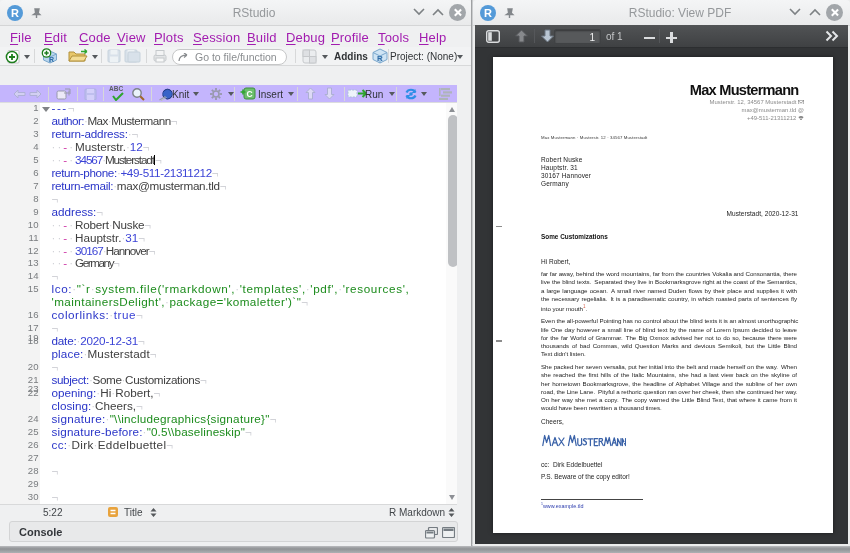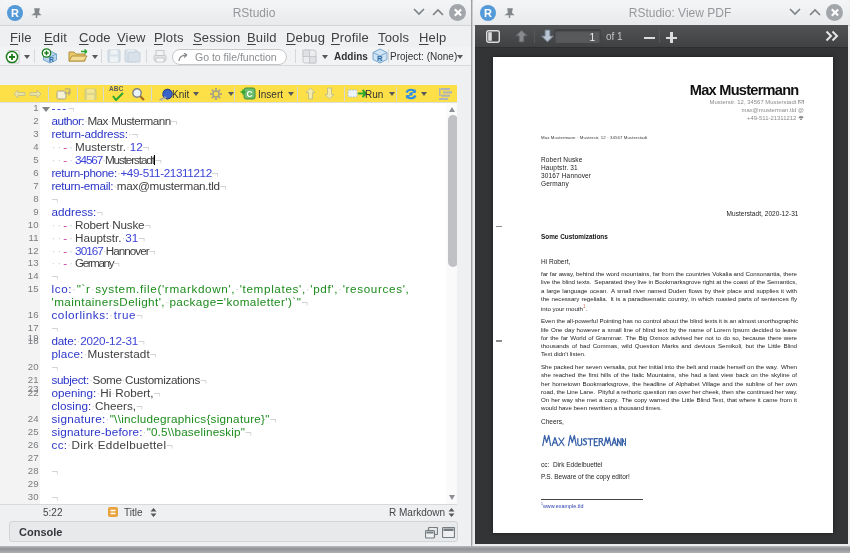--- a/index.html
+++ b/index.html
@@ -22,36 +22,36 @@
 .rlogo { position:absolute; top:5px; width:16px; height:16px; border-radius:50%;
   background:#549ad8; color:#fff; font-size:11px; font-weight:bold; text-align:center; line-height:16px; }
 .pin { position:absolute; top:8px; width:11px; height:11px; }
 .chev { position:absolute; width:12px; height:12px; }
 .closeb { position:absolute; width:17px; height:17px; border-radius:50%; background:#a2a6aa; }
 .closeb:before, .closeb:after { content:""; position:absolute; left:8px; top:4px; width:1.6px; height:9px; background:#fff; }
 .closeb:before { transform:rotate(45deg); } .closeb:after { transform:rotate(-45deg); }
 
 
 #menubar { position:absolute; left:0; top:26px; width:100%; height:21px; background:#eff0f1; }
-#menubar span { position:absolute; top:3.5px; font-size:13px; letter-spacing:0.15px; color:#404040; }
+#menubar span { position:absolute; top:3.5px; font-size:13px; letter-spacing:0.15px; color:#a21caf; }
 #menubar u { text-decoration-thickness:1px; text-underline-offset:2px; }
 #toolbar1 { position:absolute; left:0; top:47px; width:100%; height:19px; background:#f2f3f4;
   border-bottom:1px solid #d8d9da; }
 .car { display:inline-block; width:0; height:0; border-left:3.5px solid transparent;
   border-right:3.5px solid transparent; border-top:4px solid #55595d; vertical-align:middle; }
 .tsep { position:absolute; top:2px; width:1px; height:14px; background:#d7d8d9; }
 #gobox { position:absolute; left:172px; top:1.5px; width:115px; height:16px; background:#fff;
   border:1px solid #c6c7c8; border-radius:8px; font-size:10.5px; color:#8a8d90; line-height:14px; }
 #tabstrip { position:absolute; left:0; top:66px; width:457px; height:19px; background:#e3e4e5;
   border-bottom:1px solid #c8c9ca; }
 #tab { position:absolute; left:17px; top:0; width:126px; height:19px; background:#f7f8f8;
   border:1px solid #c8c9ca; border-bottom:none; border-radius:3px 3px 0 0; }
 #tab span { position:absolute; left:31px; top:3.5px; font-size:10px; color:#17181a; }
 #tab .x { position:absolute; right:6px; top:3.5px; font-size:9px; color:#a0a4a8; }
-#etoolbar { position:absolute; left:0; top:85px; width:457px; height:18px; background:#fde047;
+#etoolbar { position:absolute; left:0; top:85px; width:457px; height:18px; background:#c4b5fd;
   border-bottom:1px solid #dcddde; }
 .etx { position:absolute; top:3.5px; font-size:10px; color:#303336; }
 #editor { position:absolute; left:0; top:103px; width:457px; height:401px; background:#fff; overflow:hidden; }
 #gutter { position:absolute; left:0; top:0; width:40px; height:401px; background:#f3f3f3; }
 .gn { position:absolute; right:1.5px; width:30px; text-align:right; font-size:9.6px; color:#797c7f; line-height:12.97px; }
 .cl { position:absolute; left:51.5px; font-size:11.7px; line-height:12.97px; white-space:pre; }
 .cl b { font-weight:normal; font-style:normal; }
 .cl i { font-style:normal; color:#d2d3d8; }
 .k { color:#2a35c8; } .n { color:#3b43d6; } .t { color:#404040; } .s { color:#1d8c1d; } .d { color:#cf3ba8; }
 .cur { display:inline-block; width:1.2px; height:10.5px; background:#000; vertical-align:-1.6px; letter-spacing:0; }

